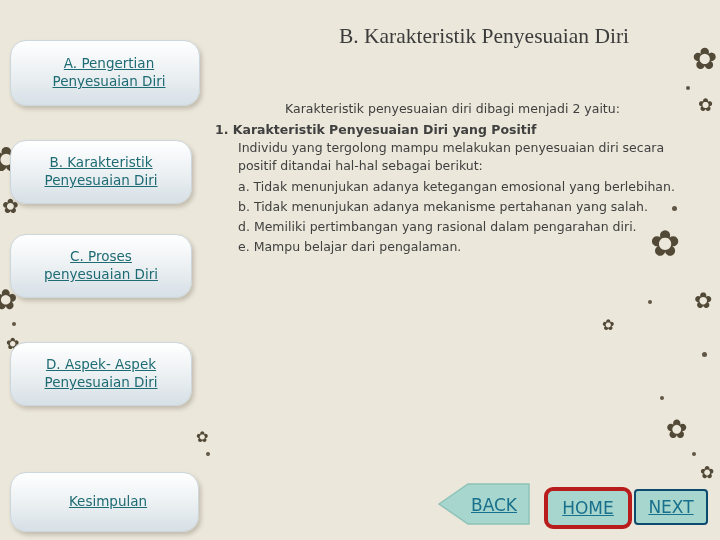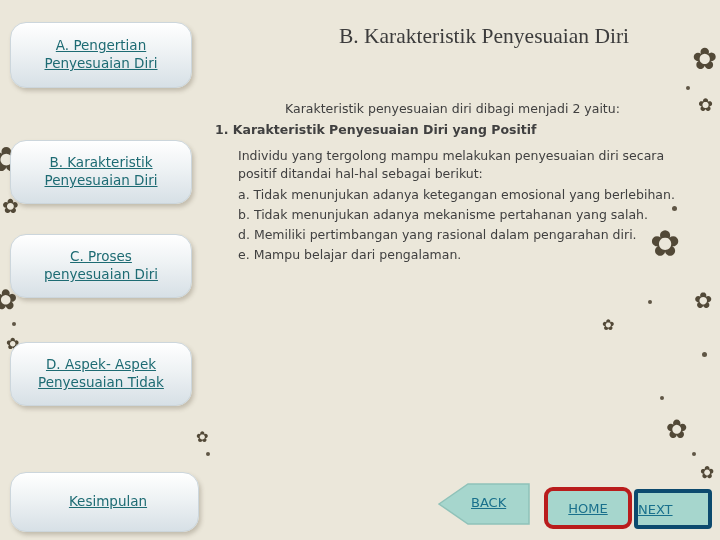--- a/index.html
+++ b/index.html
@@ -19,58 +19,58 @@
     background:linear-gradient(180deg,#ffffff 0%,#eef2f4 45%,#d7e0e6 100%);
     border:1px solid #ccd6dc;
     box-shadow:2px 3px 4px rgba(90,80,60,.28);
     display:flex; align-items:center; justify-content:center;
     text-align:center; cursor:pointer;
   }
   .nav-card span {
     color:#1d6b73; text-decoration:underline;
     font-size:13.5px; line-height:1.32; padding:4px 14px;
   }
-  .card-a { top:22px;  height:64px; }
+  .card-a { top:40px;  height:64px;padding-left:8px; }
   .card-b { top:140px; height:62px; }
   .card-c { top:234px; height:62px; }
   .card-d { top:342px; height:62px; }
   .card-k { top:472px; height:58px;padding-left:7px; }
 
   
   .title {
     position:absolute; left:258px; top:24px; width:452px;
     text-align:center; font-family:"Liberation Serif", serif;
     font-size:21.5px; color:#3c3c3c;
   }
 
   
   .content {
     position:absolute; left:215px; top:100px; width:478px;
     font-size:12.5px; line-height:1.45; color:#404040;
   }
   .intro { padding-left:70px; }
   .section-heading { font-weight:bold; margin-top:3px; }
-  .para { padding-left:23px;margin-top:8px; }
+  .para { padding-left:23px; }
   .item { padding-left:23px; margin-top:2px; }
 
   
   .btn-back { position:absolute; left:438px; top:483px; width:92px; height:42px; cursor:pointer; }
   .btn-back svg { position:absolute; left:0; top:0; }
   .back-label { position:absolute; left:33px; top:12px; }
   .btn-home {
     position:absolute; left:544px; top:487px; width:80px; height:34px;
     background:#a6d6cd; border:4px solid #b91c1c; border-radius:9px;
     display:flex; align-items:center; justify-content:center; cursor:pointer;
   }
   .btn-next {
     position:absolute; left:634px; top:489px; width:70px; height:32px;
-    background:#a6d6cd; border:4px solid #0c4a6e; border-radius:4px;
-    display:flex; align-items:center; justify-content:flex-start; cursor:pointer;
+    background:#a6d6cd; border:2px solid #0c4a6e; border-radius:4px;
+    display:flex; align-items:center; justify-content:center; cursor:pointer;
   }
-  .navlabel { color:#19708c; text-decoration:underline; font-size:13px; }
+  .navlabel { color:#19708c; text-decoration:underline; font-size:17px; }
 </style>
 </head>
 <body>
 
 <div class="slide">
 
   <span class="flower" style="left:-8px;top:142px;font-size:34px;">✿</span>
   <span class="flower" style="left:2px;top:196px;font-size:20px;">✿</span>
   <span class="flower" style="left:-6px;top:286px;font-size:28px;">✿</span>
   <span class="flower" style="left:6px;top:336px;font-size:16px;">✿</span>
@@ -97,21 +97,21 @@
   <div class="nav-card card-a">
     <span>A. Pengertian Penyesuaian Diri</span>
   </div>
   <div class="nav-card card-b">
     <span>B. Karakteristik Penyesuaian Diri</span>
   </div>
   <div class="nav-card card-c">
     <span>C. Proses penyesuaian Diri</span>
   </div>
   <div class="nav-card card-d">
-    <span>D. Aspek- Aspek Penyesuaian Tidak</span>
+    <span>D. Aspek- Aspek Penyesuaian Diri</span>
   </div>
   <div class="nav-card card-k">
     <span>Kesimpulan</span>
   </div>
 
   <div class="title">B. Karakteristik Penyesuaian Diri</div>
 
   <div class="content">
     <div class="intro">Karakteristik penyesuaian diri dibagi menjadi 2 yaitu:</div>
     <div class="section-heading">1. Karakteristik Penyesuaian Diri yang Positif</div>

